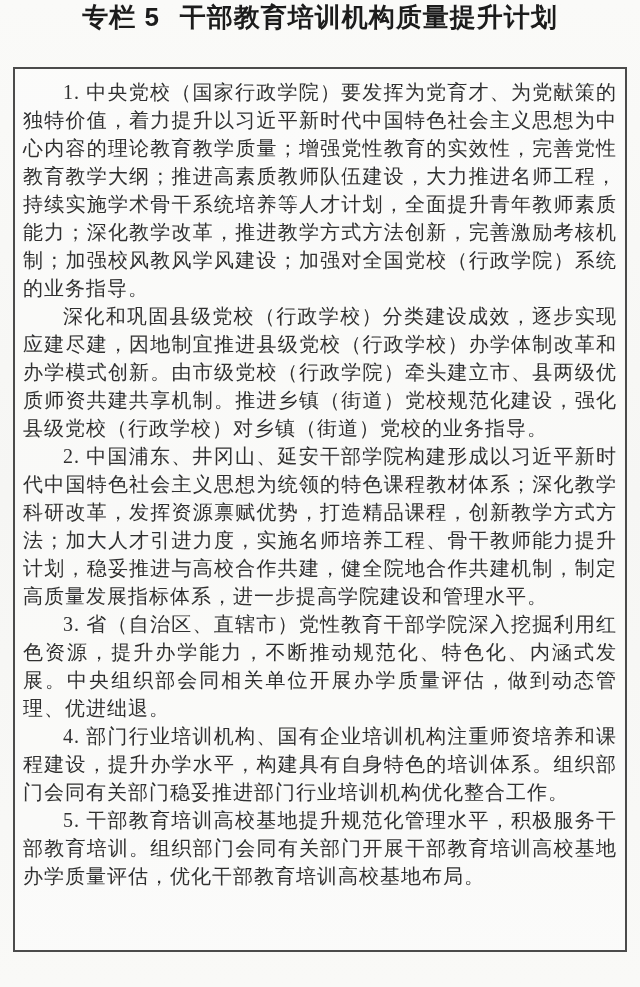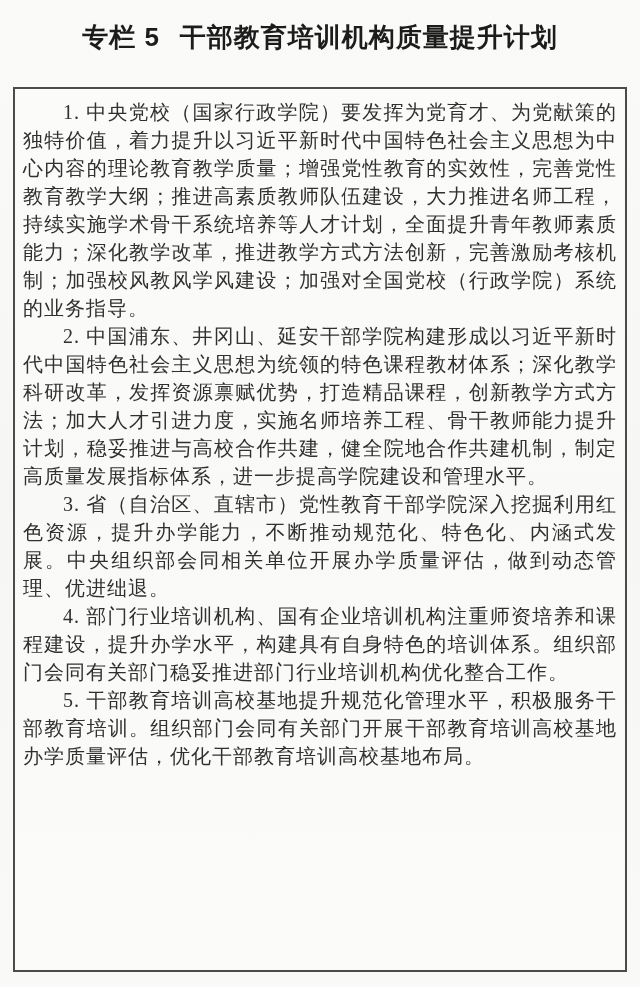--- a/index.html
+++ b/index.html
@@ -13,21 +13,20 @@
     overflow: hidden;
     font-family: "Liberation Serif", "DejaVu Serif", serif;
   }
   .page {
     position: relative;
     width: 640px;
     height: 987px;
     background: linear-gradient(180deg, #fafaf8 0%, #f6f6f4 50%, #f9f9f7 100%);
   }
   .title {
-    padding-top: 20px;
     text-align: center;
     font-family: "Liberation Sans", "DejaVu Sans", sans-serif;
     font-weight: bold;
     font-size: 26px;
     letter-spacing: 1px;
     color: #1c1c1c;
     white-space: nowrap;
   }
   .title-gap {
     display: inline-block;
@@ -55,19 +54,20 @@
 <body>
 
 <div class="page">
 
   <div class="title">
     <span>专栏 5</span><span class="title-gap"></span><span>干部教育培训机构质量提升计划</span>
   </div>
 
   <div class="text-box">
     <p>1. 中央党校（国家行政学院）要发挥为党育才、为党献策的独特价值，着力提升以习近平新时代中国特色社会主义思想为中心内容的理论教育教学质量；增强党性教育的实效性，完善党性教育教学大纲；推进高素质教师队伍建设，大力推进名师工程，持续实施学术骨干系统培养等人才计划，全面提升青年教师素质能力；深化教学改革，推进教学方式方法创新，完善激励考核机制；加强校风教风学风建设；加强对全国党校（行政学院）系统的业务指导。</p>
+    <p>深化和巩固县级党校（行政学校）分类建设成效，逐步实现应建尽建，因地制宜推进县级党校（行政学校）办学体制改革和办学模式创新。由市级党校（行政学院）牵头建立市、县两级优质师资共建共享机制。推进乡镇（街道）党校规范化建设，强化县级党校（行政学校）对乡镇（街道）党校的业务指导。</p>
     <p>2. 中国浦东、井冈山、延安干部学院构建形成以习近平新时代中国特色社会主义思想为统领的特色课程教材体系；深化教学科研改革，发挥资源禀赋优势，打造精品课程，创新教学方式方法；加大人才引进力度，实施名师培养工程、骨干教师能力提升计划，稳妥推进与高校合作共建，健全院地合作共建机制，制定高质量发展指标体系，进一步提高学院建设和管理水平。</p>
     <p>3. 省（自治区、直辖市）党性教育干部学院深入挖掘利用红色资源，提升办学能力，不断推动规范化、特色化、内涵式发展。中央组织部会同相关单位开展办学质量评估，做到动态管理、优进绌退。</p>
     <p>4. 部门行业培训机构、国有企业培训机构注重师资培养和课程建设，提升办学水平，构建具有自身特色的培训体系。组织部门会同有关部门稳妥推进部门行业培训机构优化整合工作。</p>
     <p>5. 干部教育培训高校基地提升规范化管理水平，积极服务干部教育培训。组织部门会同有关部门开展干部教育培训高校基地办学质量评估，优化干部教育培训高校基地布局。</p>
   </div>
 
 </div>
 
 </body></html>

